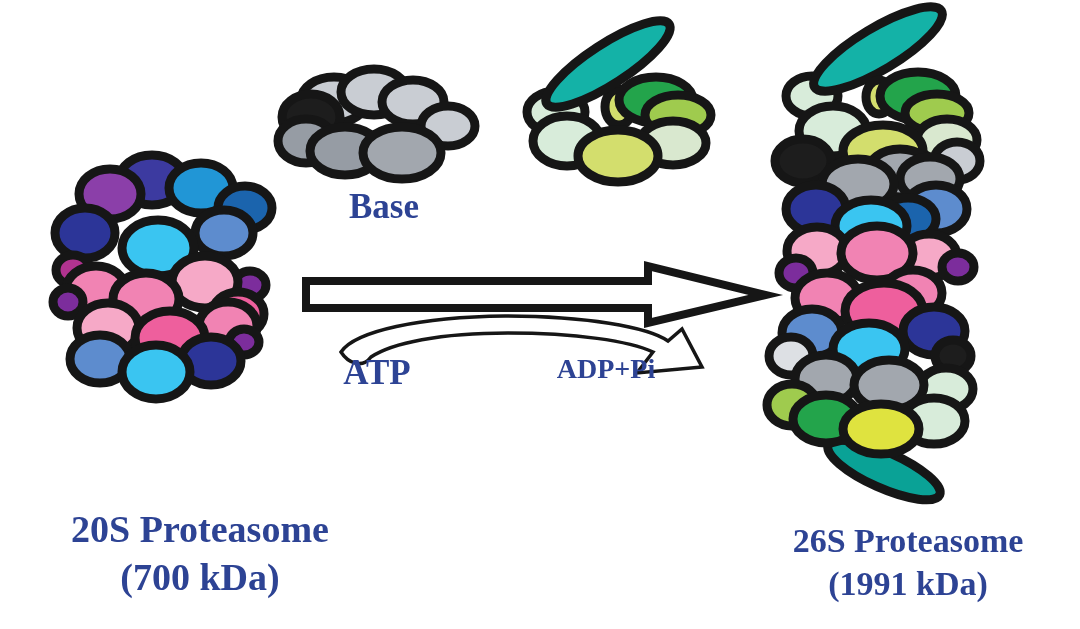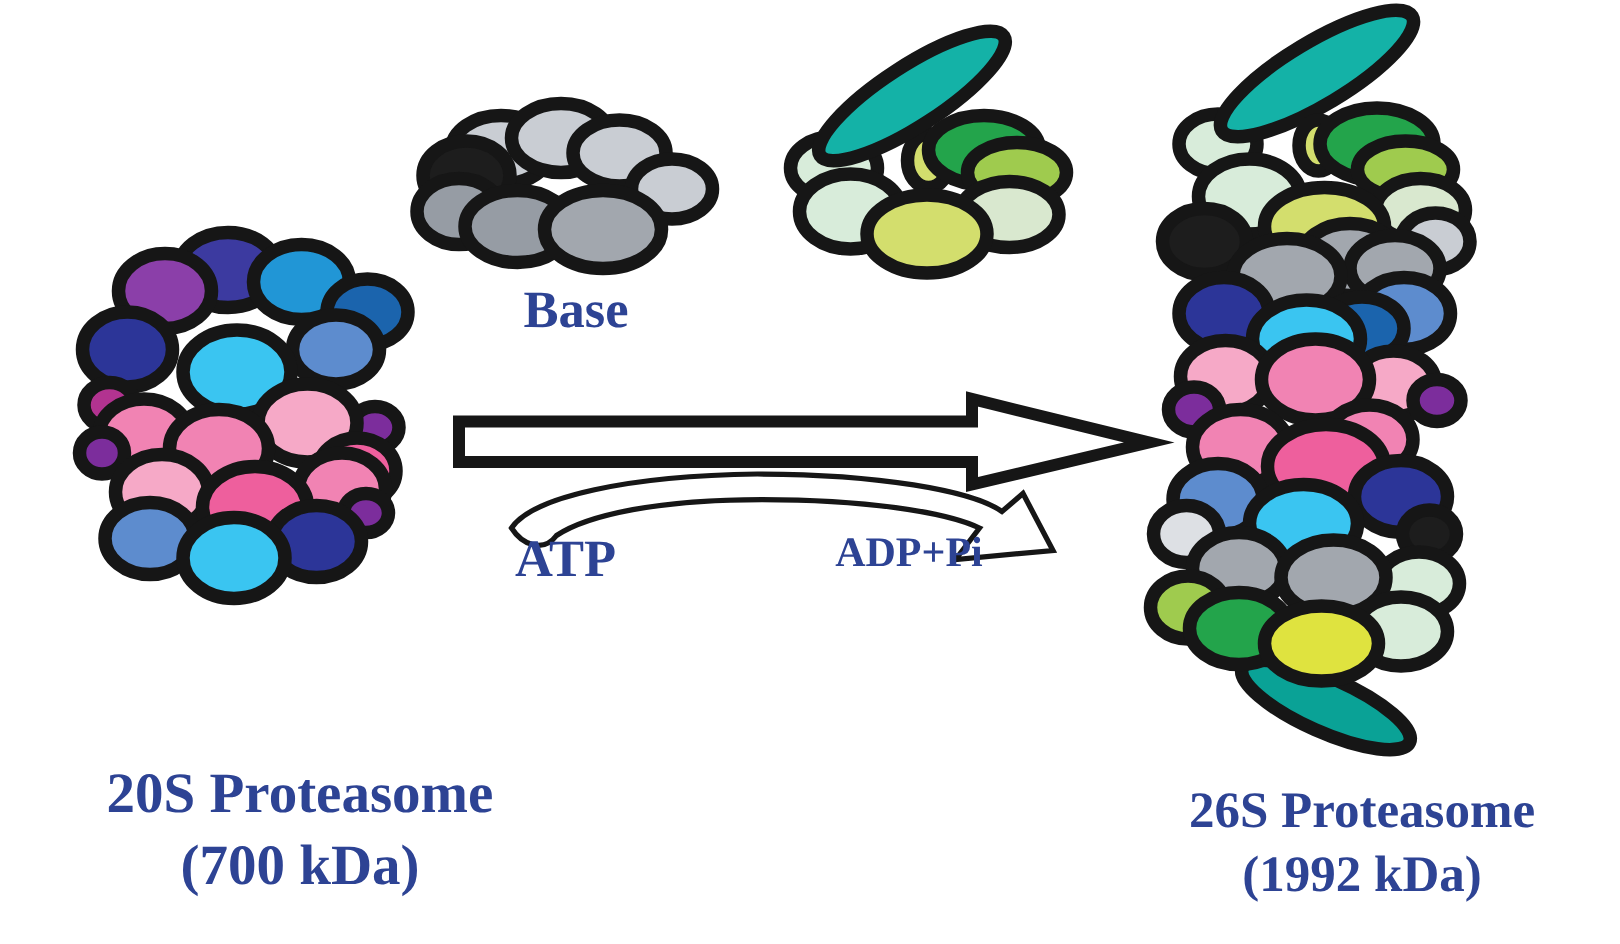--- a/index.html
+++ b/index.html
@@ -143,16 +143,16 @@
   <div class="lbl lbl-atp">ATP</div>
   <div class="lbl lbl-adp">ADP+Pi</div>
 
   <div class="lbl lbl-left">
     <div>20S Proteasome</div>
     <div>(700 kDa)</div>
   </div>
 
   <div class="lbl lbl-right">
     <div>26S Proteasome</div>
-    <div>(1992 kDa)</div>
+    <div>(1991 kDa)</div>
   </div>
 
 </div>
 
 </body></html>

